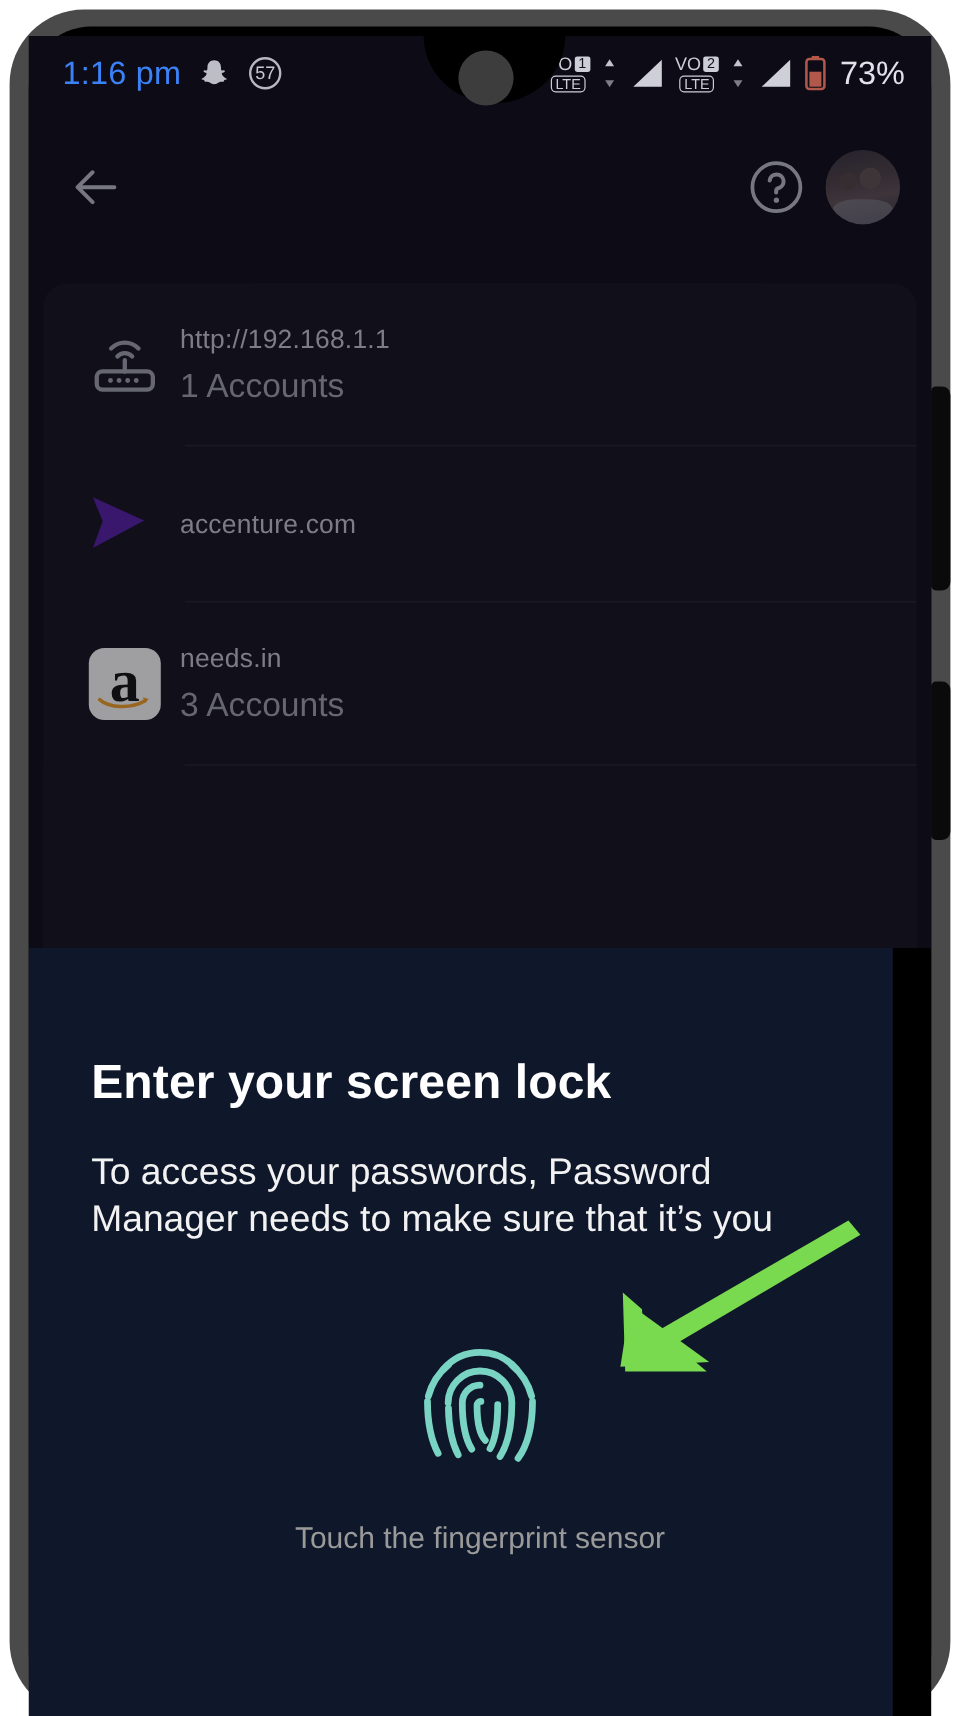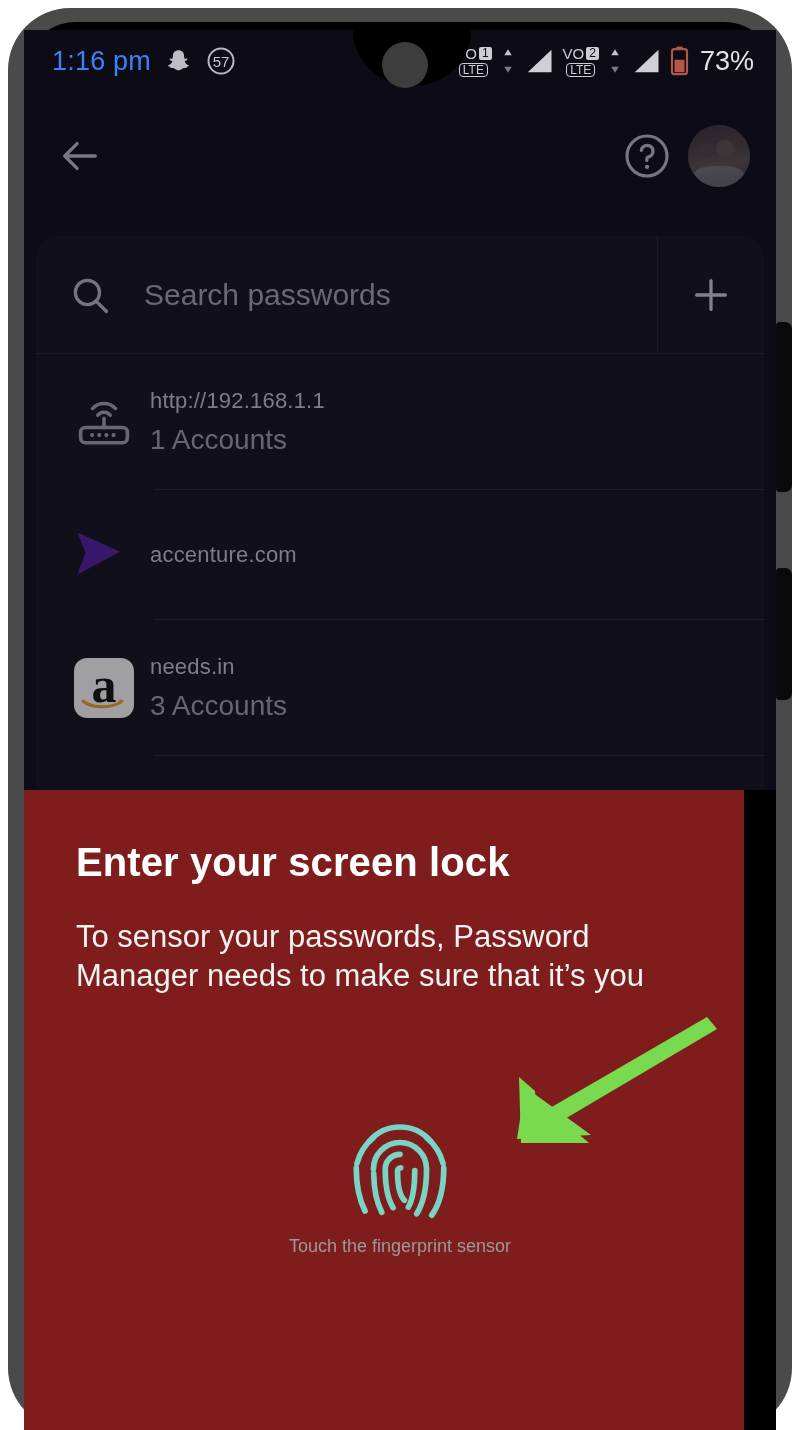--- a/index.html
+++ b/index.html
@@ -163,38 +163,38 @@
   }
   .amazon-tile .a-letter{
     font-family:"Liberation Serif", serif;
     font-size:50px; font-weight:700; color:#111111;
     line-height:1; margin-top:-6px;
   }
 
   
   #biometric-sheet{
     position:absolute; left:0; top:760px; width:720px; height:640px;
-    background:#7f1d1d; z-index:8;
-    padding:50px 52px 0 52px;
+    background:#0f172a; z-index:8;
+    padding:90px 52px 0 52px;
   }
   #sheet-title{
     font-size:40px; font-weight:700; color:#ffffff;
     letter-spacing:.1px;
   }
   #sheet-desc{
     margin-top:32px;
     font-size:31px; line-height:1.27; color:#f2f2f2;
     max-width:620px;
   }
   #fingerprint-zone{
     position:absolute; left:0; top:318px; width:752px;
     display:flex; flex-direction:column; align-items:center;
   }
   #fingerprint-caption{
-    font-size:18px; color:#9a9a9a;
+    margin-top:32px; font-size:25px; color:#9a9a9a;
   }
 
   
   #annotation-arrow{
     position:absolute; left:455px; top:985px;
     width:240px; height:130px; z-index:20; pointer-events:none;
   }
 </style>
 </head>
 <body>
@@ -284,35 +284,20 @@
         </svg>
       </div>
       <div id="avatar">
         <span class="face"></span>
         <span class="collar"></span>
       </div>
     </div>
 
     <div id="password-card">
 
-      <div id="search-row">
-        <span id="search-icon-wrap">
-          <svg width="44" height="44" viewBox="0 0 24 24">
-            <circle cx="10.6" cy="10.6" r="6.6" fill="none" stroke="#9e9daa" stroke-width="1.8"></circle>
-            <path stroke="#9e9daa" stroke-width="1.8" stroke-linecap="round" d="M15.6 15.6L21 21"></path>
-          </svg>
-        </span>
-        <input id="search-input" type="text" placeholder="Search passwords" style="">
-        <span id="add-divider"></span>
-        <span id="add-button">
-          <svg width="46" height="46" viewBox="0 0 24 24">
-            <path stroke="#b0afbb" stroke-width="1.7" stroke-linecap="round" d="M12 4.5v15M4.5 12h15"></path>
-          </svg>
-        </span>
-      </div>
 
       <div class="pw-item two-line">
         <span class="pw-icon">
           <svg width="62" height="58" viewBox="0 0 26 24">
             <path fill="none" stroke="#8b8a97" stroke-width="1.5" stroke-linecap="round" d="M8.2 6.3a6.6 6.6 0 0 1 9.6 0"></path>
             <path fill="none" stroke="#8b8a97" stroke-width="1.5" stroke-linecap="round" d="M10.4 9.1a3.5 3.5 0 0 1 5.2 0"></path>
             <path stroke="#8b8a97" stroke-width="1.5" stroke-linecap="round" d="M13 10.4v4"></path>
             <rect x="3.2" y="14.3" width="19.6" height="6.4" rx="2" fill="none" stroke="#8b8a97" stroke-width="1.5"></rect>
             <circle cx="8" cy="17.5" r=".85" fill="#8b8a97"></circle>
             <circle cx="11" cy="17.5" r=".85" fill="#8b8a97"></circle>
@@ -354,21 +339,21 @@
           <span class="pw-sub">3 Accounts</span>
         </span>
         <span class="pw-divider"></span>
       </div>
 
     </div>
   </div>
 
   <div id="biometric-sheet">
     <div id="sheet-title">Enter your screen lock</div>
-    <div id="sheet-desc">To sensor your passwords, Password Manager needs to make sure that it’s you</div>
+    <div id="sheet-desc">To access your passwords, Password Manager needs to make sure that it’s you</div>
 
     <div id="fingerprint-zone">
       <svg width="118" height="128" viewBox="0 0 48 52">
         <g fill="none" stroke="#7ad4c4" stroke-width="2.3" stroke-linecap="round">
           <path d="M11.5 13.5C14.6 9.9 19 7.7 24 7.7s9.4 2.2 12.5 5.8"></path>
           <path d="M6.5 22.5c1.1-4.2 3.5-7.9 6.8-10.6"></path>
           <path d="M41.5 22.5c-1.1-4.2-3.5-7.9-6.8-10.6"></path>
           <path d="M6.2 24.3c0 7.2 1.3 13.2 3.6 17.6"></path>
           <path d="M41.8 24.3c0 8.4-1.8 15-4.9 19.3"></path>
           <path d="M13.2 24.8a10.8 10.8 0 0 1 21.6 0c0 8.6-1.6 14.4-4 18.2"></path>

